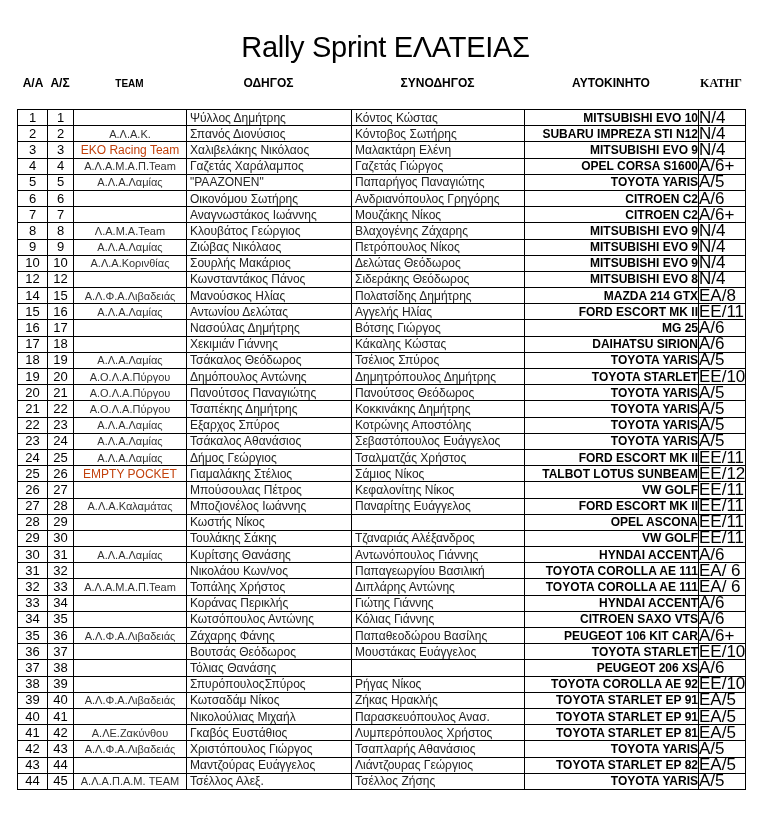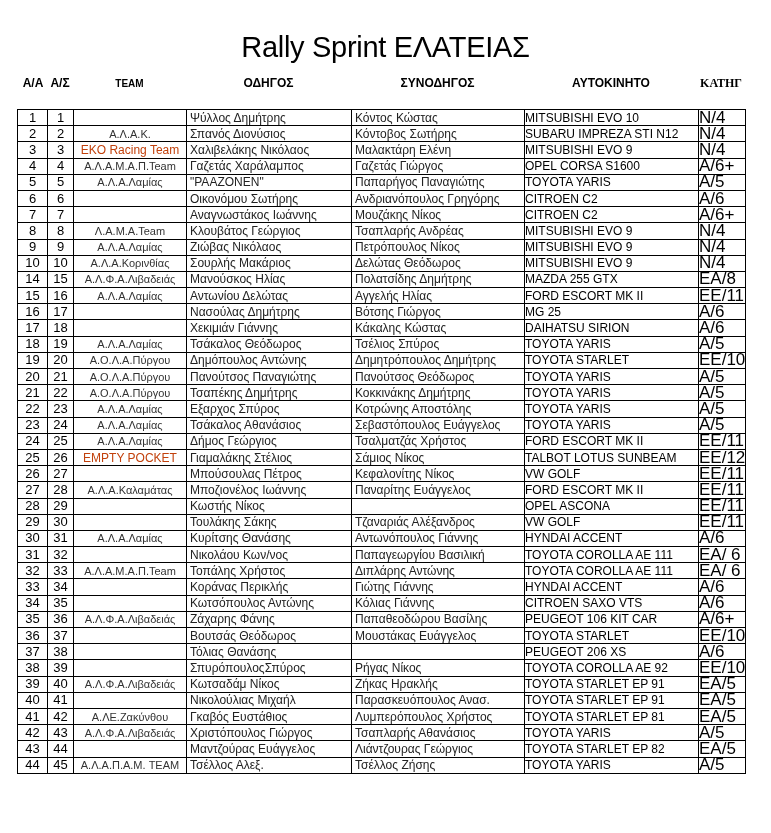--- a/index.html
+++ b/index.html
@@ -13,21 +13,21 @@
   .h-driver { left: 186px; width: 165px; }
   .h-codriver { left: 351px; width: 173px; }
   .h-car { left: 524px; width: 174px; }
   .h-cat { left: 698px; width: 46px; font-family: Liberation Serif, serif; }
   table { position: absolute; left: 17px; top: 109px; border-collapse: collapse; table-layout: fixed; width: 728px; }
   td { border: 1px solid #000; height: 15.2px; padding: 0; font-size: 12px; line-height: 14px; white-space: nowrap; overflow: hidden; }
   td.num { text-align: center; font-size: 13px; }
   td.team { text-align: center; font-size: 11px; color: #333; }
   td.team.big { font-size: 12px; color: #c2410c; }
   td.name { padding-left: 3px; font-size: 12px; color: #222; }
-  td.car { text-align: left; font-size: 12px; }
+  td.car { text-align: right; font-size: 12px; font-weight: bold; }
   td.cat { text-align: left; font-size: 17px; }
 </style>
 </head>
 <body>
 
 <div class="title">Rally Sprint ΕΛΑΤΕΙΑΣ</div>
 
 <div class="headers">
   <span class="h-aa">Α/Α</span>
   <span class="h-as">Α/Σ</span>
@@ -110,21 +110,21 @@
         <td class="name">Αναγνωστάκος Ιωάννης</td>
         <td class="name">Μουζάκης Νίκος</td>
         <td class="car">CITROEN C2</td>
         <td class="cat">A/6+</td>
       </tr>
       <tr>
         <td class="num">8</td>
         <td class="num">8</td>
         <td class="team">Λ.Α.Μ.Α.Team</td>
         <td class="name">Κλουβάτος Γεώργιος</td>
-        <td class="name">Τσαπλαρής Ανδρέας</td>
+        <td class="name">Βλαχογένης Ζάχαρης</td>
         <td class="car">MITSUBISHI EVO 9</td>
         <td class="cat">N/4</td>
       </tr>
       <tr>
         <td class="num">9</td>
         <td class="num">9</td>
         <td class="team">Α.Λ.Α.Λαμίας</td>
         <td class="name">Ζιώβας Νικόλαος</td>
         <td class="name">Πετρόπουλος Νίκος</td>
         <td class="car">MITSUBISHI EVO 9</td>
@@ -133,26 +133,35 @@
       <tr>
         <td class="num">10</td>
         <td class="num">10</td>
         <td class="team">Α.Λ.Α.Κορινθίας</td>
         <td class="name">Σουρλής Μακάριος</td>
         <td class="name">Δελώτας Θεόδωρος</td>
         <td class="car">MITSUBISHI EVO 9</td>
         <td class="cat">N/4</td>
       </tr>
       <tr>
+        <td class="num">12</td>
+        <td class="num">12</td>
+        <td class="team"></td>
+        <td class="name">Κωνσταντάκος Πάνος</td>
+        <td class="name">Σιδεράκης Θεόδωρος</td>
+        <td class="car">MITSUBISHI EVO 8</td>
+        <td class="cat">N/4</td>
+      </tr>
+      <tr>
         <td class="num">14</td>
         <td class="num">15</td>
         <td class="team">Α.Λ.Φ.Α.Λιβαδειάς</td>
         <td class="name">Μανούσκος Ηλίας</td>
         <td class="name">Πολατσίδης Δημήτρης</td>
-        <td class="car">MAZDA 255 GTX</td>
+        <td class="car">MAZDA 214 GTX</td>
         <td class="cat">EA/8</td>
       </tr>
       <tr>
         <td class="num">15</td>
         <td class="num">16</td>
         <td class="team">Α.Λ.Α.Λαμίας</td>
         <td class="name">Αντωνίου Δελώτας</td>
         <td class="name">Αγγελής Ηλίας</td>
         <td class="car">FORD ESCORT MK II</td>
         <td class="cat">EE/11</td>

